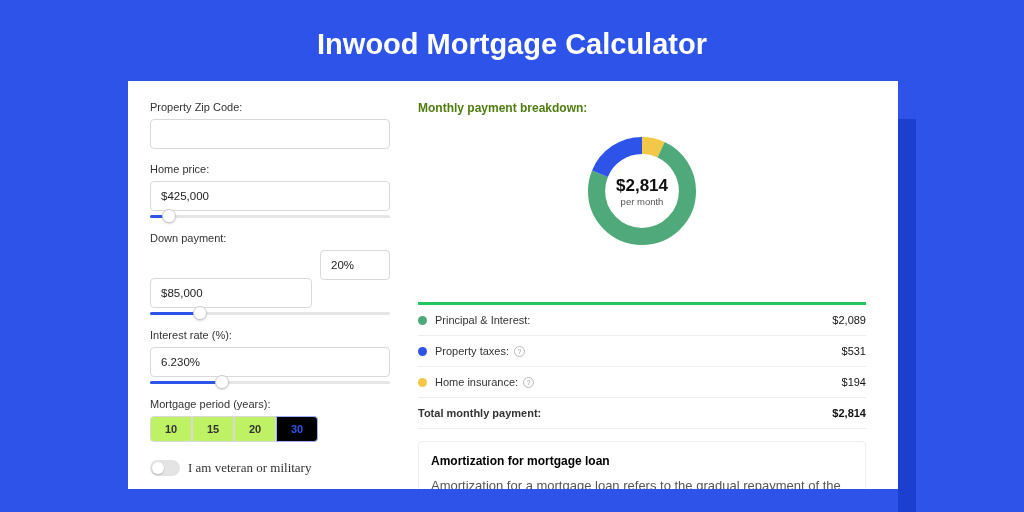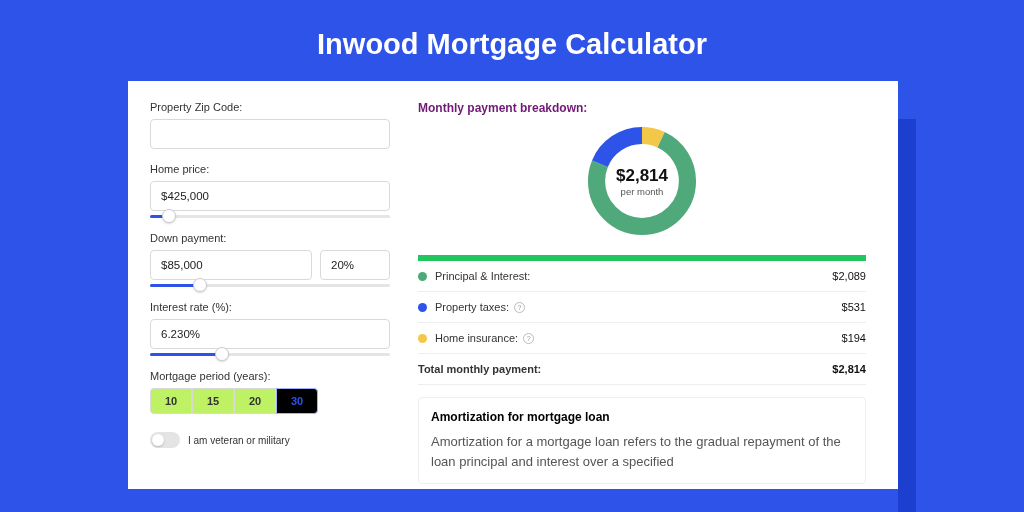--- a/index.html
+++ b/index.html
@@ -69,21 +69,21 @@
   .slider-thumb {
     position: absolute;
     width: 14px; height: 14px;
     background:#fff; border:1px solid #ccc;
     border-radius:50%;
     top:-6px;
     transform: translateX(-50%);
     box-shadow: 0 1px 2px rgba(0,0,0,.15);
   }
   .dp-row { display:flex; gap:8px; }
-  .dp-row .text-input:first-child { flex:1; }
+  .dp-row .text-input:first-child { flex:1;margin-top:28px; }
   .dp-row .text-input:last-child { width:70px; }
   .periods { display:flex; gap:0; }
   .period-btn {
     width:42px; height:26px;
     font-size:11px;
     border:1px solid #d9d9d9;
     background:#bef264;
     display:flex;align-items:center;justify-content:center;
     cursor:pointer;
     color:#333;
@@ -92,30 +92,30 @@
   .period-btn:first-child{border-radius:4px 0 0 4px;}
   .period-btn:last-child{border-radius:0 4px 4px 0;}
   .period-btn.selected{
     background:#000000;
     border-color:#9fb1ff;
     color:#2e53e8;
   }
   .toggle-row{display:flex;align-items:center;gap:8px;margin-top:18px;}
   .toggle{width:30px;height:16px;border-radius:10px;background:#e4e4e4;position:relative;}
   .toggle::after{content:'';position:absolute;width:12px;height:12px;background:#fff;border-radius:50%;top:2px;left:2px;box-shadow:0 1px 2px rgba(0,0,0,.2);}
-  .toggle-label{font-size:10px;color:#333;}
-
-  .section-title{font-size:12px;font-weight:700;color:#701a75;margin-bottom:0;}
+  .toggle-label{font-size:13px;color:#333;font-family:Liberation Serif, serif;}
+
+  .section-title{font-size:12px;font-weight:700;color:#4d7c0f;margin-bottom:10px;}
   .donut-wrap{display:flex;justify-content:center;padding:6px 0 14px;}
   .donut{position:relative;width:120px;height:120px;}
   .donut svg{width:120px;height:120px;transform:rotate(-90deg);}
   .donut-center{position:absolute;inset:0;display:flex;flex-direction:column;align-items:center;justify-content:center;}
   .donut-amt{font-size:17px;font-weight:800;color:#111;}
   .donut-sub{font-size:9.5px;color:#555;}
-  .legend-rows{border-top:6px solid #22c55e;}
+  .legend-rows{border-top:3px solid #22c55e;margin-top:37px;}
   .legend-row{display:flex;align-items:center;padding:9px 0;border-bottom:1px solid #eee;font-size:11px;}
   .swatch{width:9px;height:9px;border-radius:50%;margin-right:8px;}
   .legend-label{flex:1;color:#333;display:flex;align-items:center;gap:5px;}
   .legend-val{color:#111;}
   .legend-row.total .legend-label,.legend-row.total .legend-val{font-weight:700;}
   .info-ic{width:11px;height:11px;border:1px solid #bbb;border-radius:50%;display:inline-flex;align-items:center;justify-content:center;font-size:7px;color:#999;}
   .amort-box{border:1px solid #eee;border-radius:4px;padding:12px;margin-top:12px;}
   .amort-title{font-size:12px;font-weight:700;margin-bottom:8px;}
   .amort-text{font-size:13px;color:#555;line-height:1.5;}
 </style>

